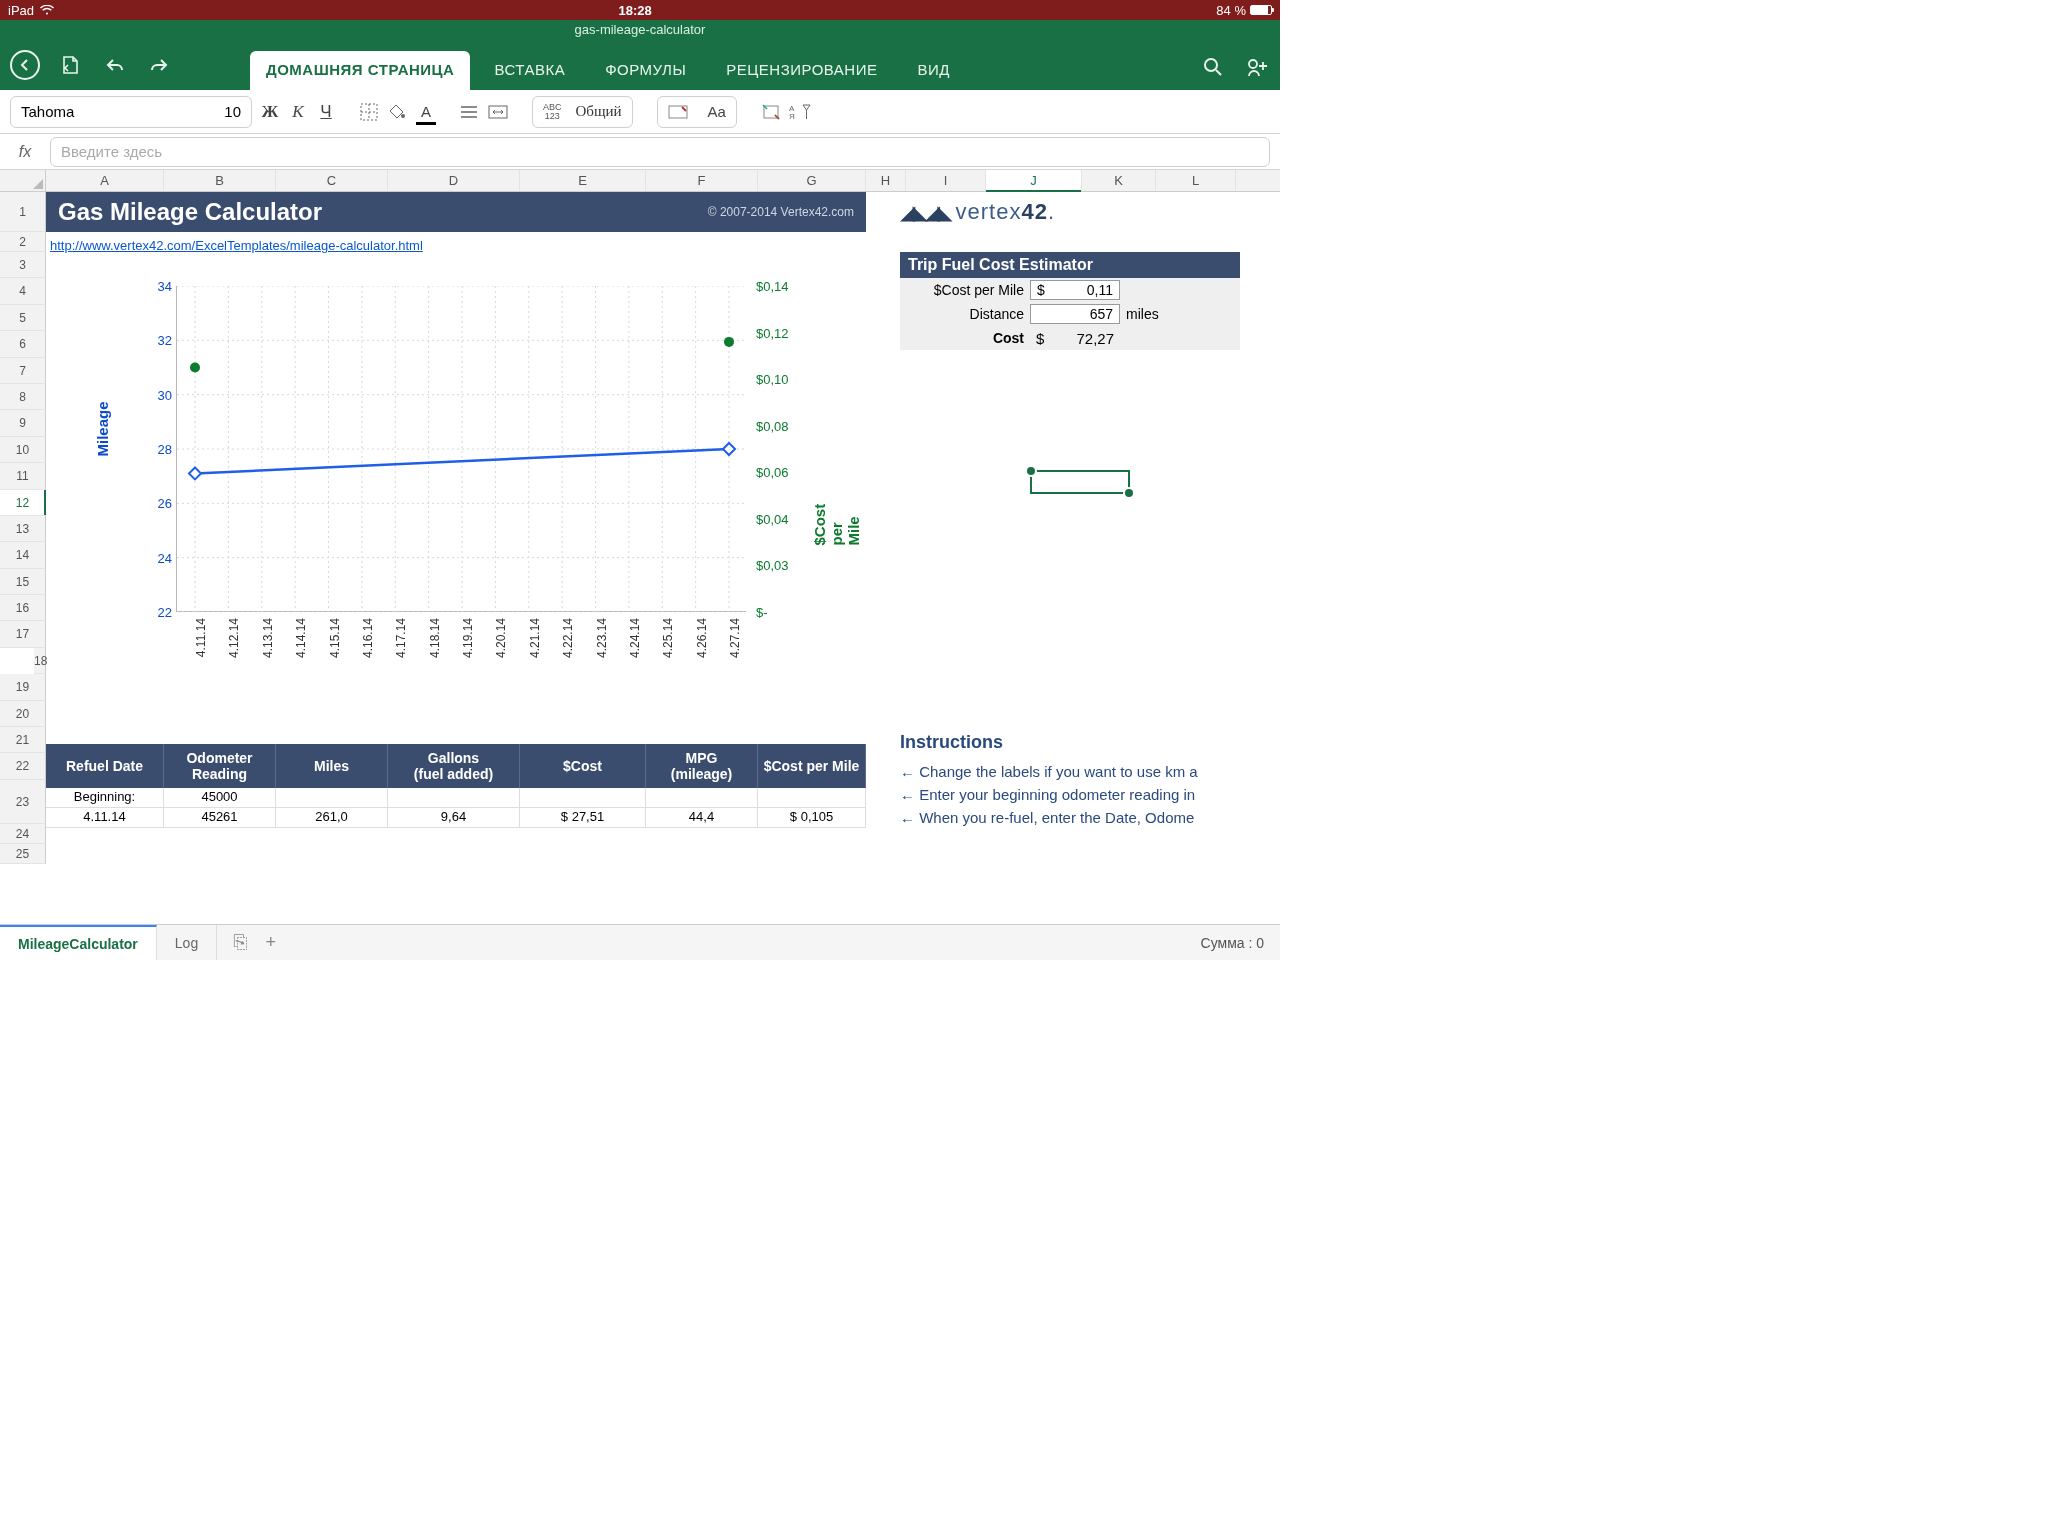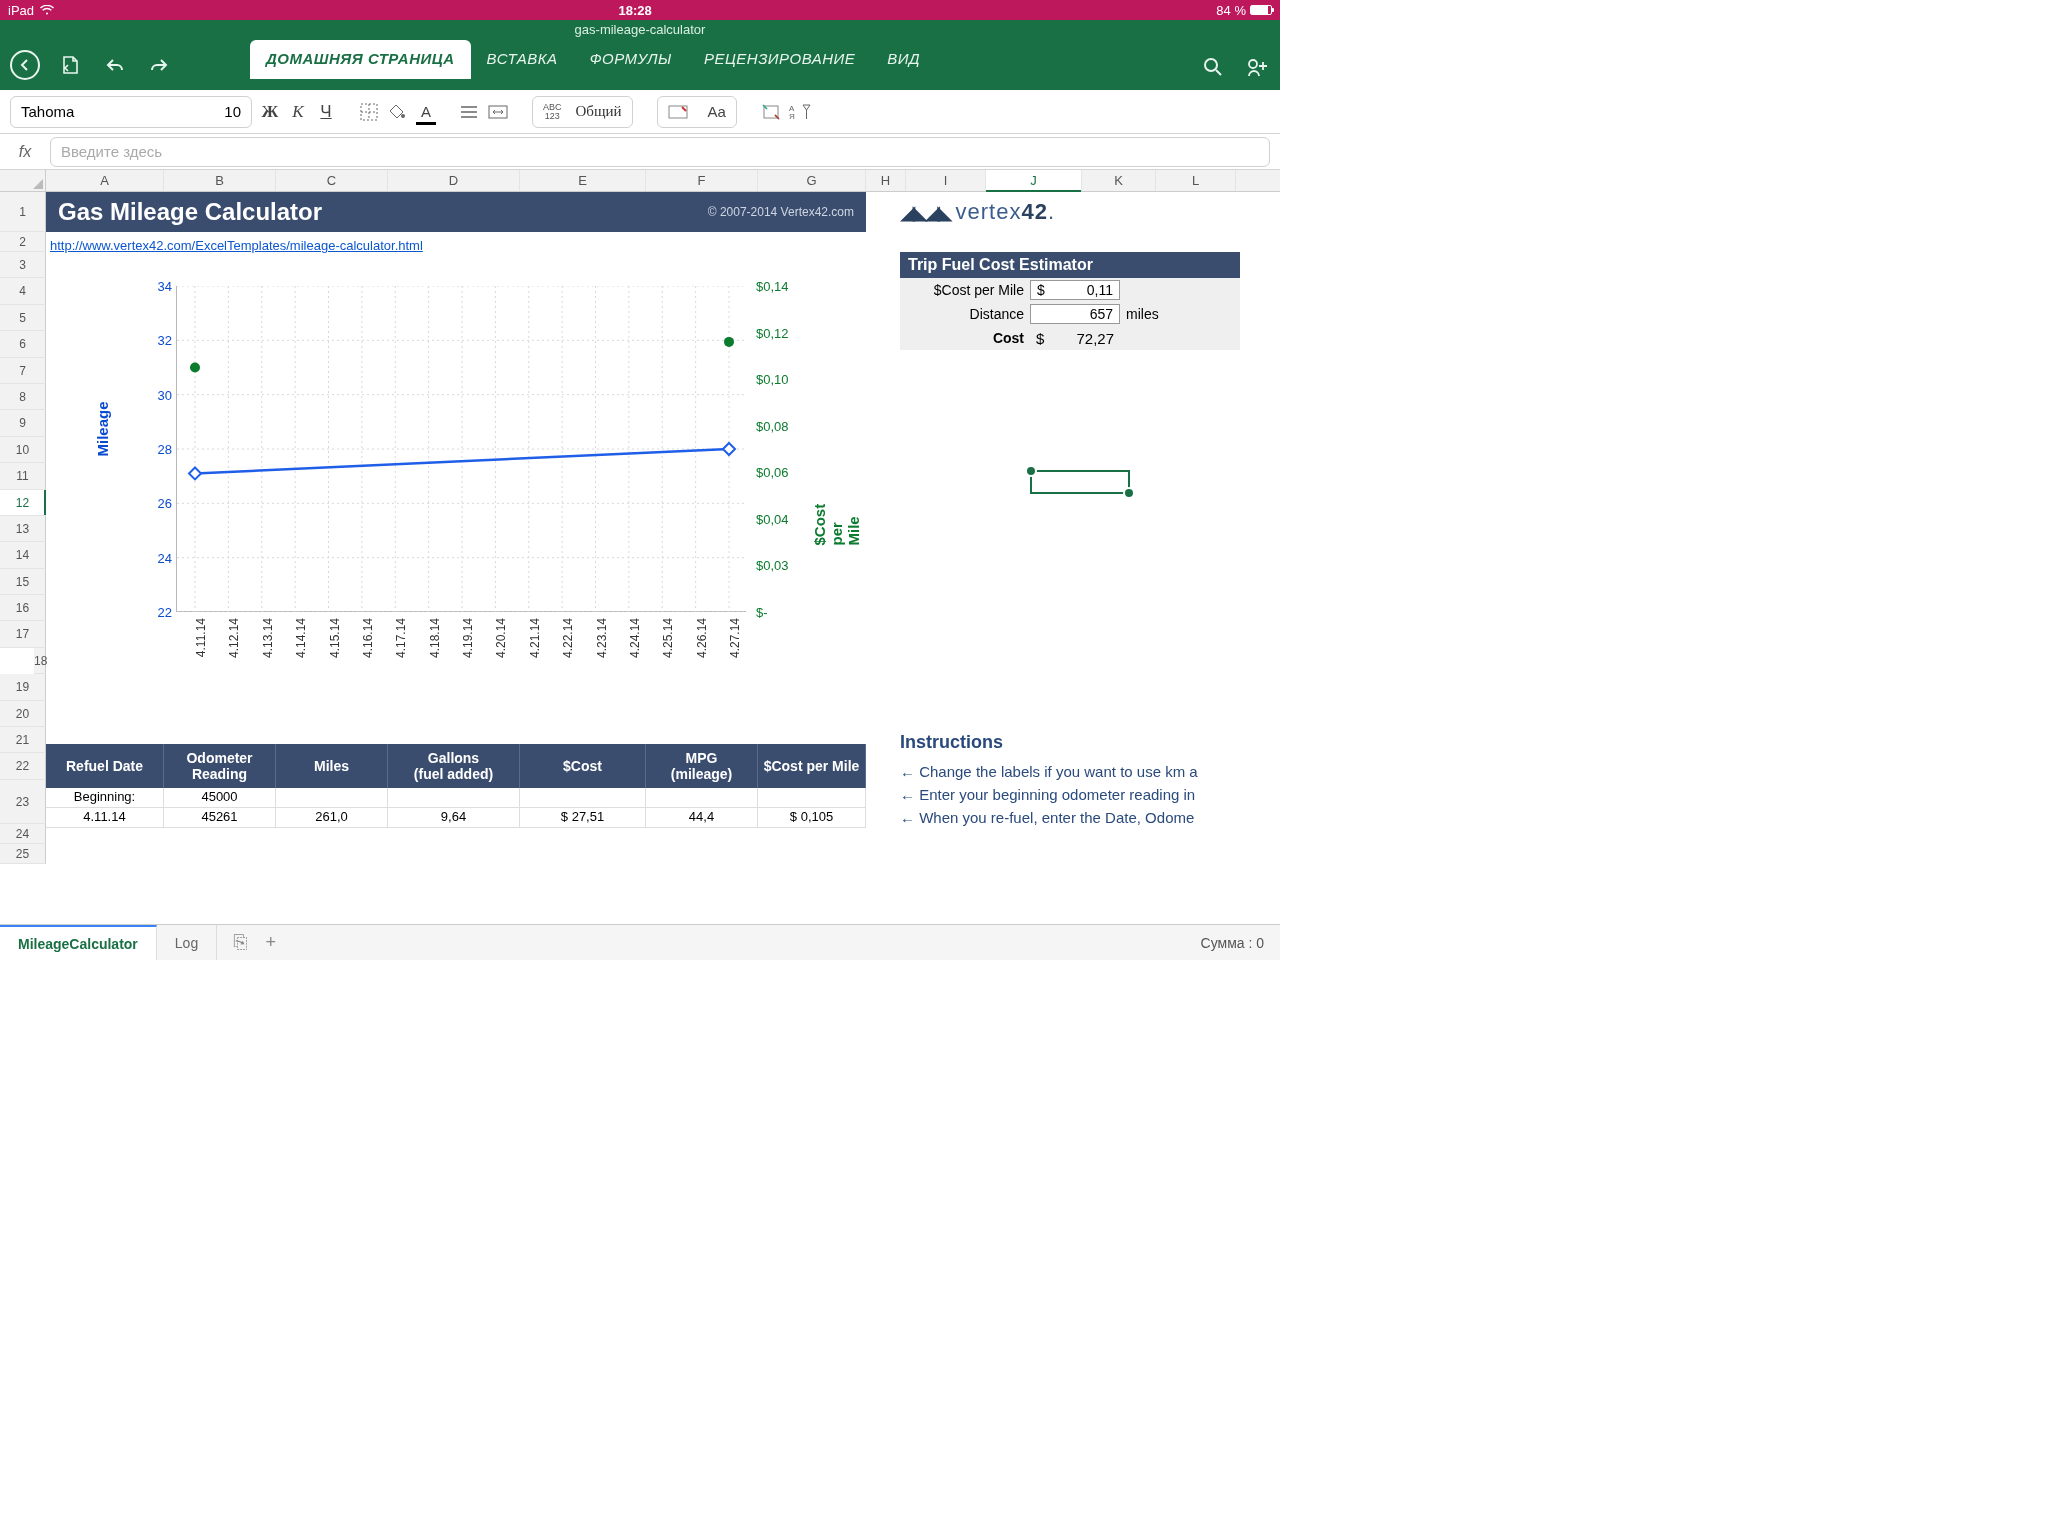--- a/index.html
+++ b/index.html
@@ -1,37 +1,37 @@
 <!DOCTYPE html>
 <html><head>
 <meta charset="utf-8">
 <style>
 * { margin: 0; padding: 0; box-sizing: border-box; font-family: -apple-system, "Helvetica Neue", Arial, sans-serif; }
 body { background: #fff; width: 1280px; height: 960px; overflow: hidden; position: relative; }
 
 
-.statusbar { background: #be185d; color: #fff; height: 20px; display: flex; align-items: center; padding: 0 8px; font-size: 13px; }
+.statusbar { background: #7f1d1d; color: #fff; height: 20px; display: flex; align-items: center; padding: 0 8px; font-size: 13px; }
 .statusbar .left { flex: 0 0 auto; display: flex; align-items: center; gap: 6px; }
 .statusbar .center { flex: 1; text-align: center; font-weight: 600; }
 .statusbar .right { flex: 0 0 auto; display: flex; align-items: center; gap: 4px; }
 .battery { width: 22px; height: 10px; border: 1px solid #fff; border-radius: 2px; position: relative; display: inline-block; }
 .battery::after { content: ""; position: absolute; right: -3px; top: 2px; width: 2px; height: 4px; background: #fff; border-radius: 0 1px 1px 0; }
 .battery i { display: block; height: 100%; width: 84%; background: #fff; }
 
 
 .titlebar { background: #1a7045; color: #d9efe2; text-align: center; font-size: 13px; height: 20px; line-height: 20px; }
 
 
 .topbar { background: #1a7045; height: 50px; display: flex; align-items: flex-end; padding: 0 10px; }
 .topbar .nav-left, .topbar .nav-right { display: flex; align-items: center; gap: 18px; padding-bottom: 10px; }
 .topbar .nav-left { width: 240px; }
 .topbar .nav-right { margin-left: auto; }
 .topbar .icon { color: #e8f5ee; width: 26px; height: 26px; display: flex; align-items: center; justify-content: center; }
 .circle-btn { width: 30px; height: 30px; border: 2px solid #e8f5ee; border-radius: 50%; display: flex; align-items: center; justify-content: center; color: #e8f5ee; font-size: 16px; }
-.tabs { display: flex; align-items: flex-start; height: 100%; gap: 0; font-style: italic; }
+.tabs { display: flex; align-items: flex-end; height: 100%; gap: 8px; }
 .tab { color: #e8f5ee; font-size: 15px; letter-spacing: 0.5px; padding: 10px 16px 12px; cursor: pointer; white-space: nowrap; }
 .tab.active { background: #fff; color: #1a7045; font-weight: 700; border-radius: 6px 6px 0 0; }
 
 
 .toolbar { background: #fff; height: 44px; border-bottom: 1px solid #d4d4d4; display: flex; align-items: center; padding: 0 10px; gap: 8px; }
 .toolbox { border: 1px solid #d0d0d0; border-radius: 6px; height: 32px; display: flex; align-items: center; padding: 0 10px; gap: 14px; background: #fff; }
 .font-name { width: 170px; font-size: 15px; }
 .font-size { width: 36px; text-align: right; font-size: 15px; }
 .tool-icon { color: #444; font-size: 17px; width: 20px; text-align: center; }
 .tool-icon.bold { font-weight: 900; font-family: Georgia, serif; }

